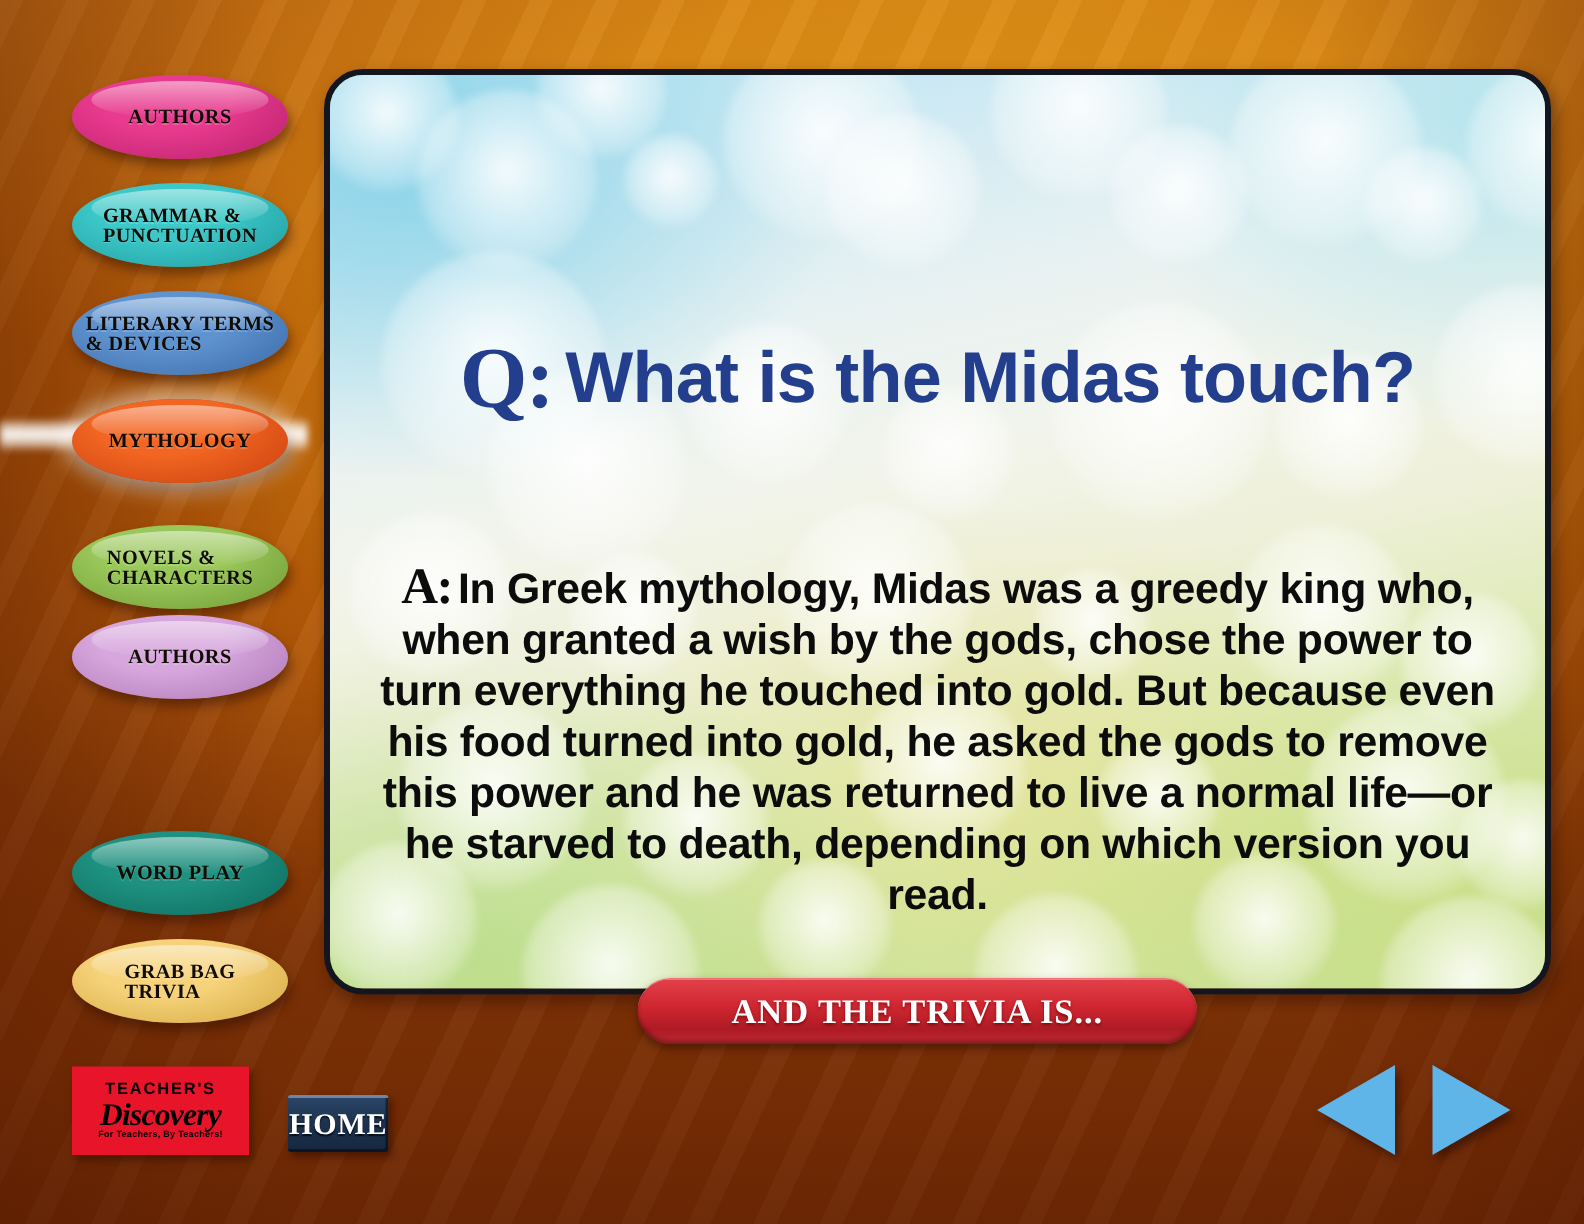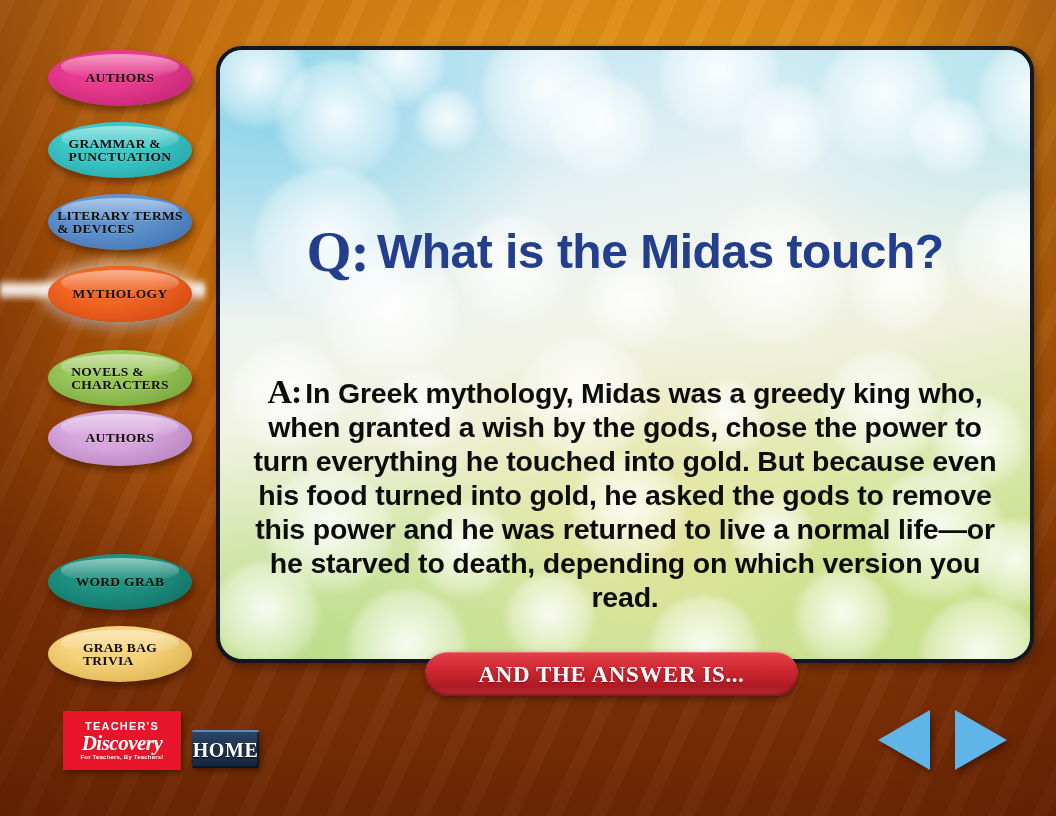--- a/index.html
+++ b/index.html
@@ -73,26 +73,26 @@
     position:absolute; left:9%; top:7%;
     width:82%; height:44%;
     border-radius:50%;
     background:linear-gradient(180deg, rgba(255,255,255,0.50), rgba(255,255,255,0.0));
     pointer-events:none;
   }
   .pill.active { box-shadow: 0 0 14px 5px rgba(255,255,255,0.55), 2px 5px 8px rgba(40,10,0,0.5); }
 
   
   #logo {
-    position:absolute; left:63px; top:711px;
+    position:absolute; left:48px; top:711px;
     width:118px; height:59px;
     background:#e8142a;
     box-shadow: 2px 3px 5px rgba(40,10,0,0.5);
     display:flex; flex-direction:column; align-items:center; justify-content:center;
-    color:#ffffff; cursor:pointer; overflow:hidden;
+    color:#000000; cursor:pointer; overflow:hidden;
   }
   #logo .l1 {
     font-family:"Liberation Sans", sans-serif;
     font-weight:bold; font-size:11px; letter-spacing:1.2px;
     line-height:11px; margin-bottom:1px;
   }
   #logo .l2 {
     font-family:"Liberation Serif", serif;
     font-style:italic; font-weight:bold; font-size:21px;
     line-height:20px; letter-spacing:-0.5px;
@@ -259,21 +259,21 @@
       <span class="lbl">MYTHOLOGY</span>
     </div>
     <div class="pill" style="top: 350px; background: radial-gradient(at 42% 28%, rgb(154, 199, 90) 0%, rgb(154, 199, 90) 38%, rgb(111, 155, 52) 100%);">
       <span class="lbl">NOVELS &amp;
 CHARACTERS</span>
     </div>
     <div class="pill" style="top: 410px; background: radial-gradient(at 42% 28%, rgb(215, 166, 221) 0%, rgb(215, 166, 221) 38%, rgb(173, 120, 182) 100%);">
       <span class="lbl">AUTHORS</span>
     </div>
     <div class="pill" style="top: 554px; background: radial-gradient(at 42% 28%, rgb(30, 145, 128) 0%, rgb(30, 145, 128) 38%, rgb(13, 106, 92) 100%);">
-      <span class="lbl">WORD GRAB</span>
+      <span class="lbl">WORD PLAY</span>
     </div>
     <div class="pill" style="top: 626px; background: radial-gradient(at 42% 28%, rgb(246, 210, 122) 0%, rgb(246, 210, 122) 38%, rgb(212, 168, 63) 100%);">
       <span class="lbl">GRAB BAG
 TRIVIA</span>
     </div>
   </div>
 
 <div id="logo">
   <div class="l1">TEACHER'S</div>
   <div class="l2">Discovery</div>
@@ -328,17 +328,17 @@
     <div id="answer">
       <span class="amark">A:</span><span>In Greek mythology, Midas was a greedy king who, when granted a wish by the gods, chose the power to turn everything he touched into gold. But because even his food turned into gold, he asked the gods to remove this power and he was returned to live a normal life—or he starved to death, depending on which version you read.</span>
     </div>
     <div id="question">
       <span class="qmark">Q:</span><span class="qtext">What is the Midas touch?</span>
     </div>
   </div>
 </div>
 
 <div id="answer-btn">
-  <span class="lbl">AND THE ANSWER IS...</span>
+  <span class="lbl">AND THE TRIVIA IS...</span>
 </div>
 
 <div id="prev-arrow" class="nav-arrow"></div>
 <div id="next-arrow" class="nav-arrow"></div>
 
 </body></html>

